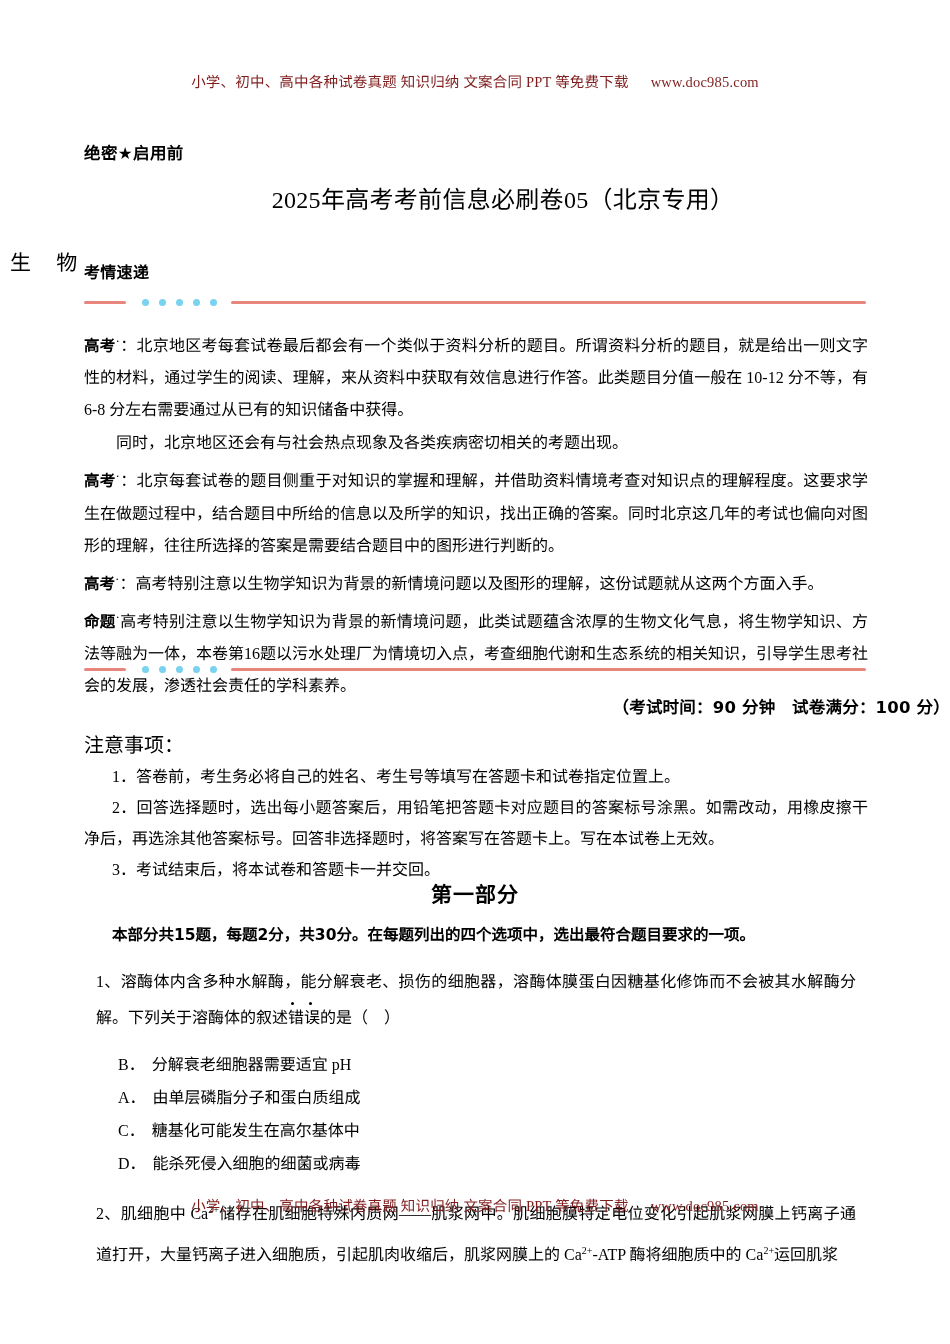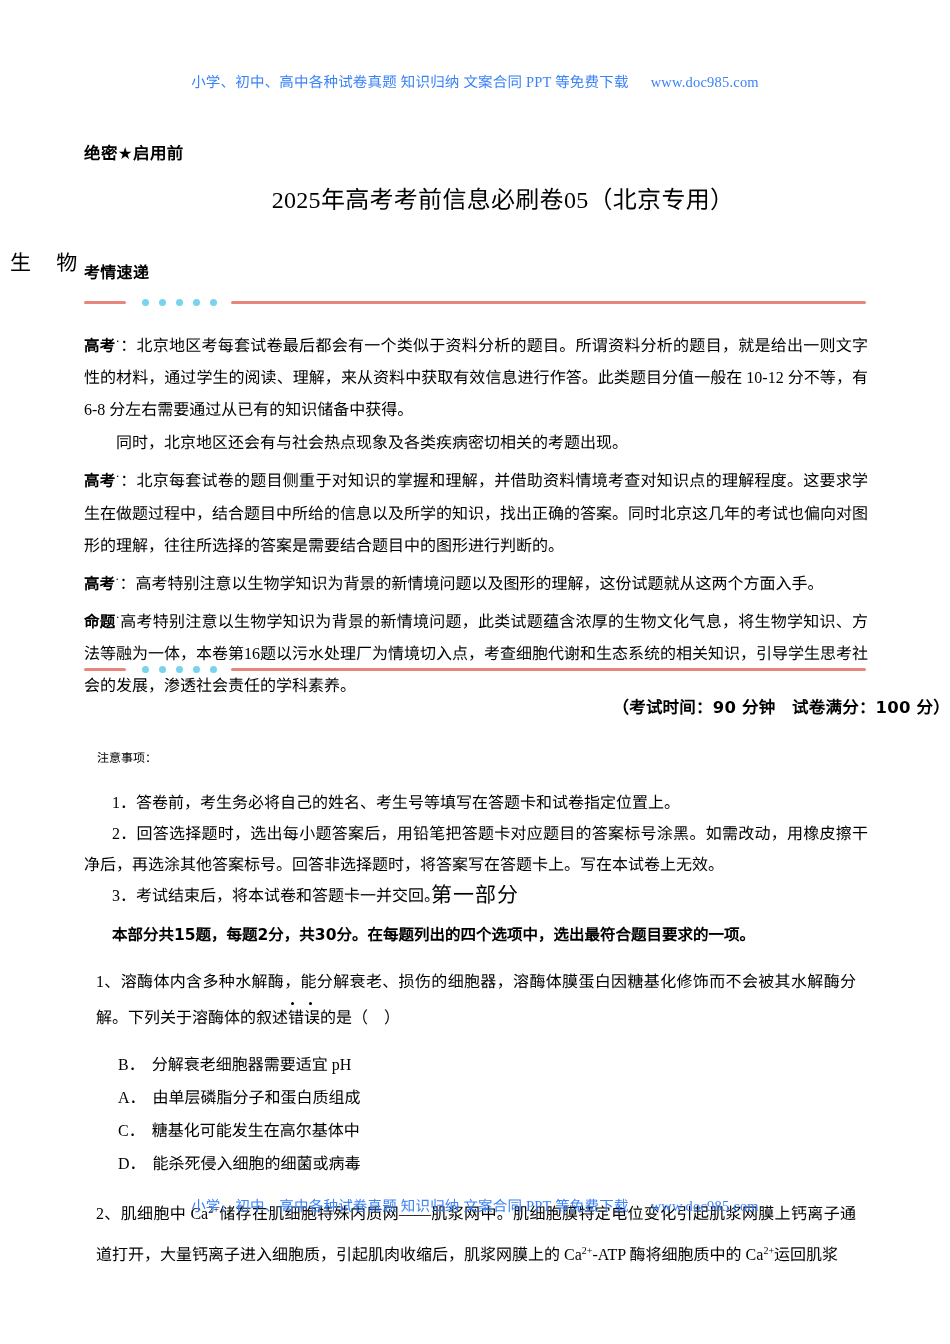--- a/index.html
+++ b/index.html
@@ -25,21 +25,21 @@
   }
 
   
   .watermark {
     position: absolute;
     left: 0;
     width: 950px;
     text-align: center;
     font-family: "Liberation Serif", "DejaVu Serif", serif;
     font-size: 14.5px;
-    color: #3b82f6;
+    color: #7f1d1d;
     letter-spacing: 0.2px;
     white-space: nowrap;
   }
   .watermark .url {
     margin-left: 22px;
     font-family: "Liberation Serif", "DejaVu Serif", serif;
   }
   #wm-top { top: 70px; }
   #wm-bottom { top: 1194px; }
 
@@ -164,43 +164,44 @@
     font-weight: bold;
     letter-spacing: 0.2px;
   }
   .notes {
     position: absolute;
     left: 84px;
     top: 730px;
     width: 784px;
   }
   .notes .notes-title {
-    font-size: 12px;
+    font-size: 20px;
     line-height: 31px;
-    margin: 13px;
+    margin: 0;
   }
   .notes p.note-item {
     margin: 0;
     font-size: 16px;
     line-height: 31px;
     text-indent: 28px;
     text-align: justify;
     text-justify: inter-ideograph;
   }
 
   
   .part-title {
     position: absolute;
     left: 0;
     top: 878px;
     width: 950px;
     text-align: center;
     font-size: 21px;
     font-family: "Liberation Serif", "DejaVu Serif", serif;
     letter-spacing: 1px;
+    font-weight: bold;
   }
   .part-desc {
     position: absolute;
     left: 84px;
     top: 920px;
     width: 784px;
     font-size: 15.5px;
     line-height: 30px;
     font-family: "DejaVu Sans", "Liberation Sans", sans-serif;
     font-weight: bold;

